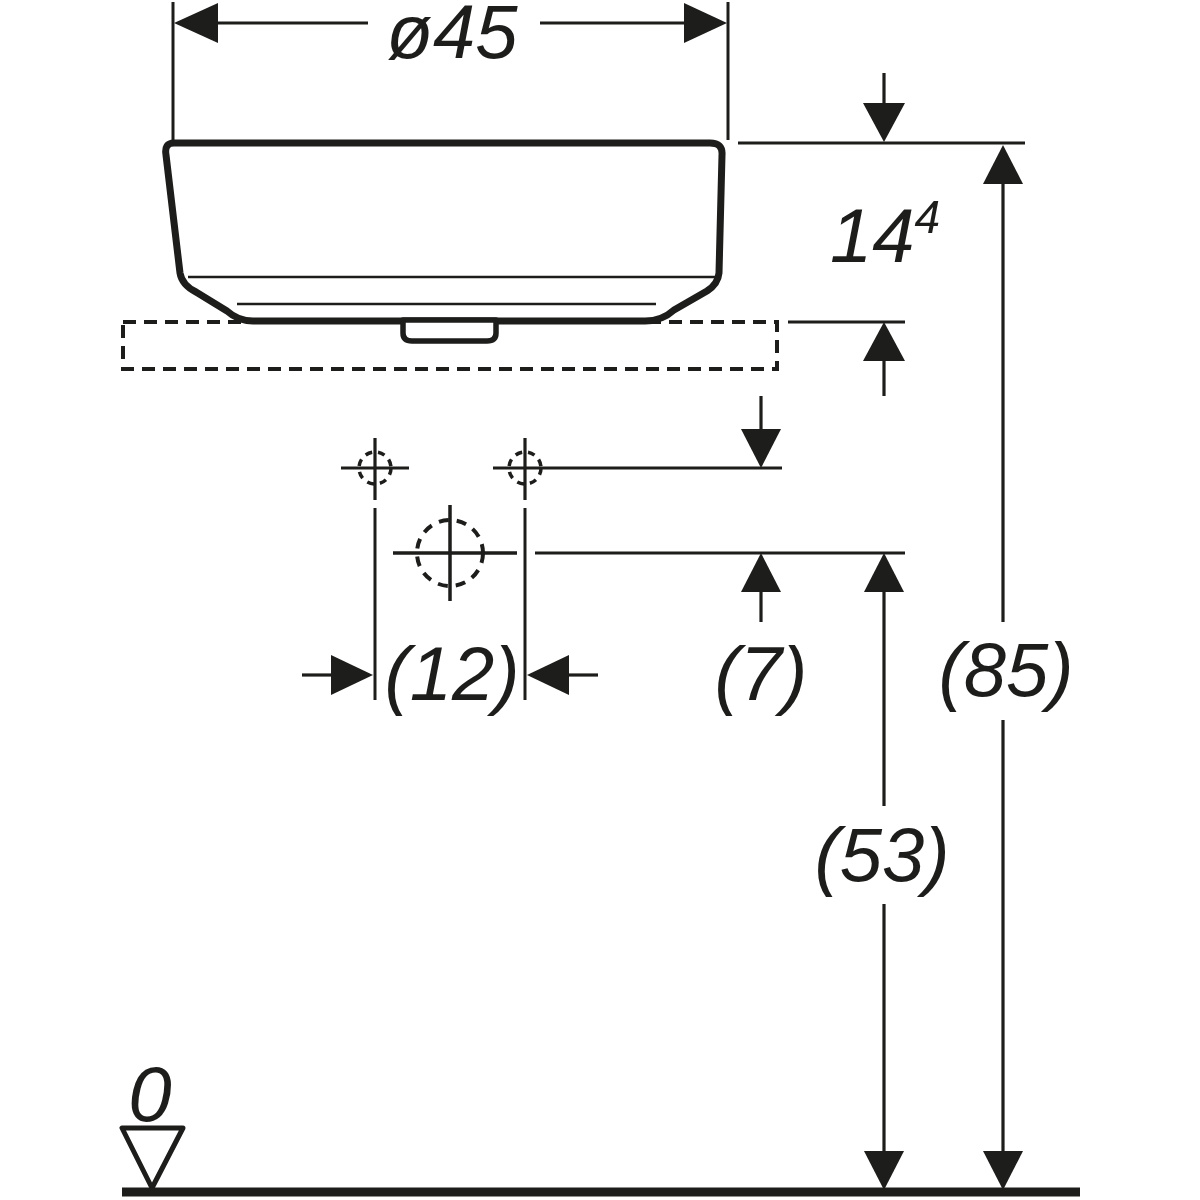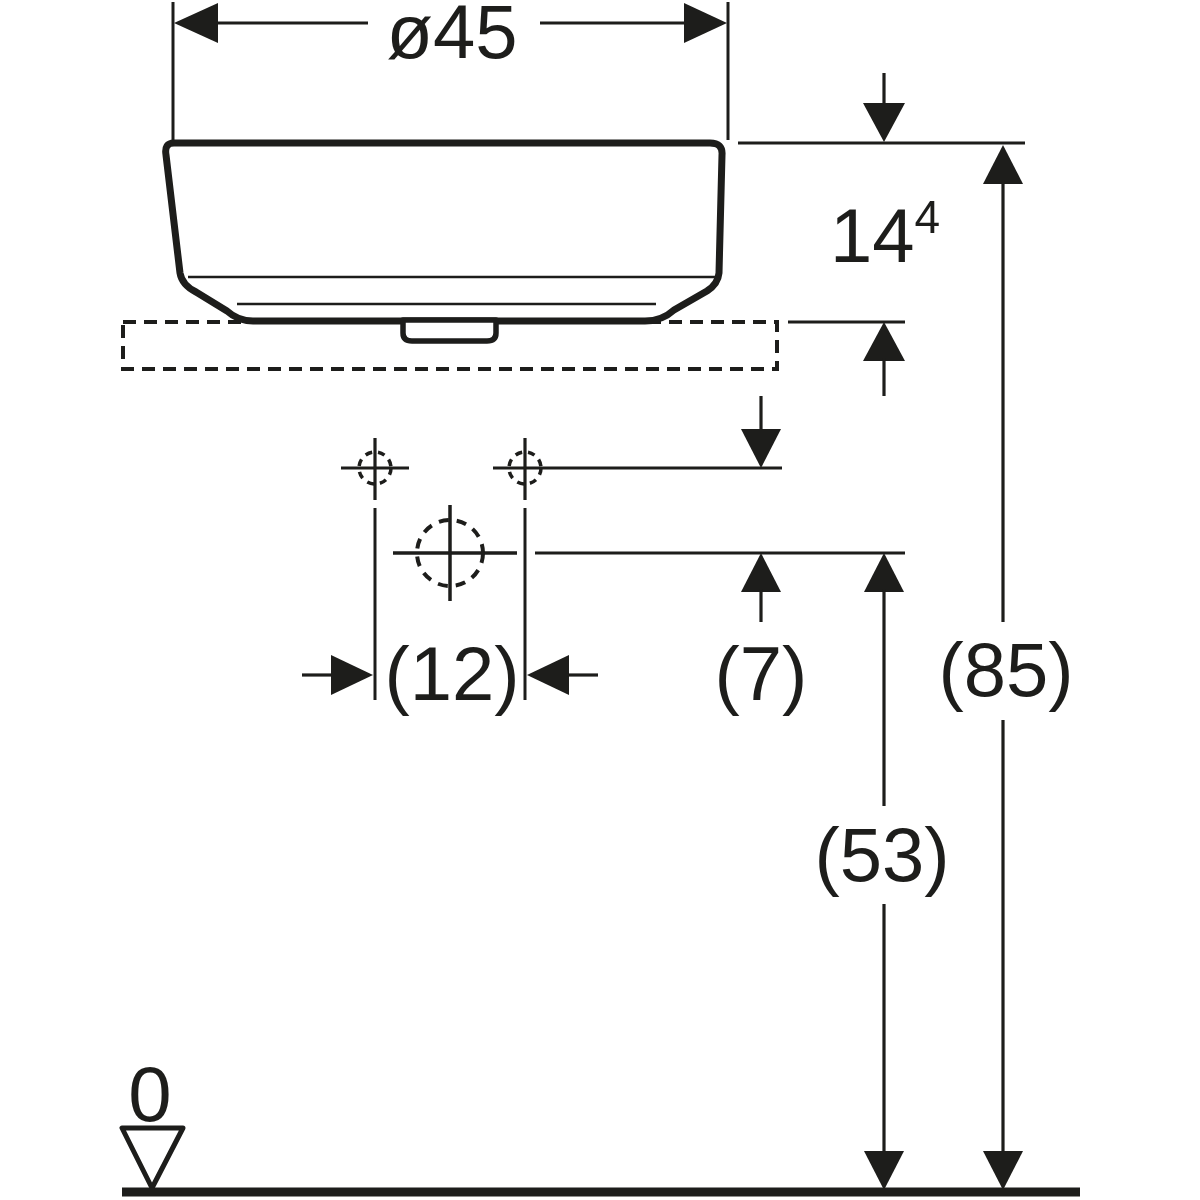--- a/index.html
+++ b/index.html
@@ -9,20 +9,21 @@
     height: 1200px;
     background: #ffffff;
     font-family: "Liberation Sans", sans-serif;
   }
   .stage {
     position: relative;
     width: 1156px;
     height: 1200px;
     background: #ffffff;
     overflow: hidden;
+    font-style: italic;
   }
   svg { display: block; }
   .ink-stroke { stroke: currentColor; fill: none; }
   .ink-fill   { fill: currentColor; stroke: none; }
   .white-shape { fill: #ffffff; stroke: currentColor; }
   text {
     fill: currentColor;
     font-family: "Liberation Sans", sans-serif;
     font-size: 76px;
   }

